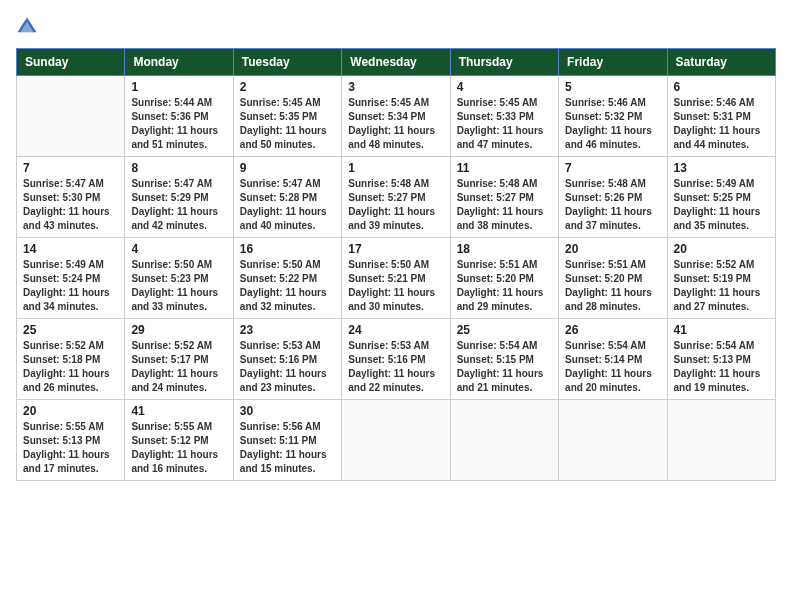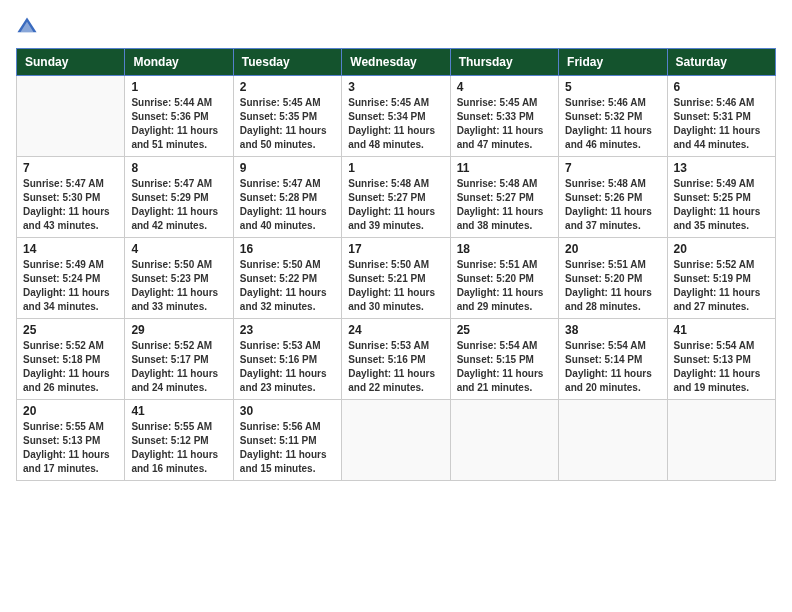--- a/index.html
+++ b/index.html
@@ -210,21 +210,21 @@
         </td>
         <td>
           <div class="day-number">24</div>
           <div class="day-info">Sunrise: 5:53 AM<br>Sunset: 5:16 PM<br>Daylight: 11 hours and 22 minutes.</div>
         </td>
         <td>
           <div class="day-number">25</div>
           <div class="day-info">Sunrise: 5:54 AM<br>Sunset: 5:15 PM<br>Daylight: 11 hours and 21 minutes.</div>
         </td>
         <td>
-          <div class="day-number">38</div>
+          <div class="day-number">26</div>
           <div class="day-info">Sunrise: 5:54 AM<br>Sunset: 5:14 PM<br>Daylight: 11 hours and 20 minutes.</div>
         </td>
         <td>
           <div class="day-number">41</div>
           <div class="day-info">Sunrise: 5:54 AM<br>Sunset: 5:13 PM<br>Daylight: 11 hours and 19 minutes.</div>
         </td>
       </tr>
       <tr>
         <td>
           <div class="day-number">20</div>

